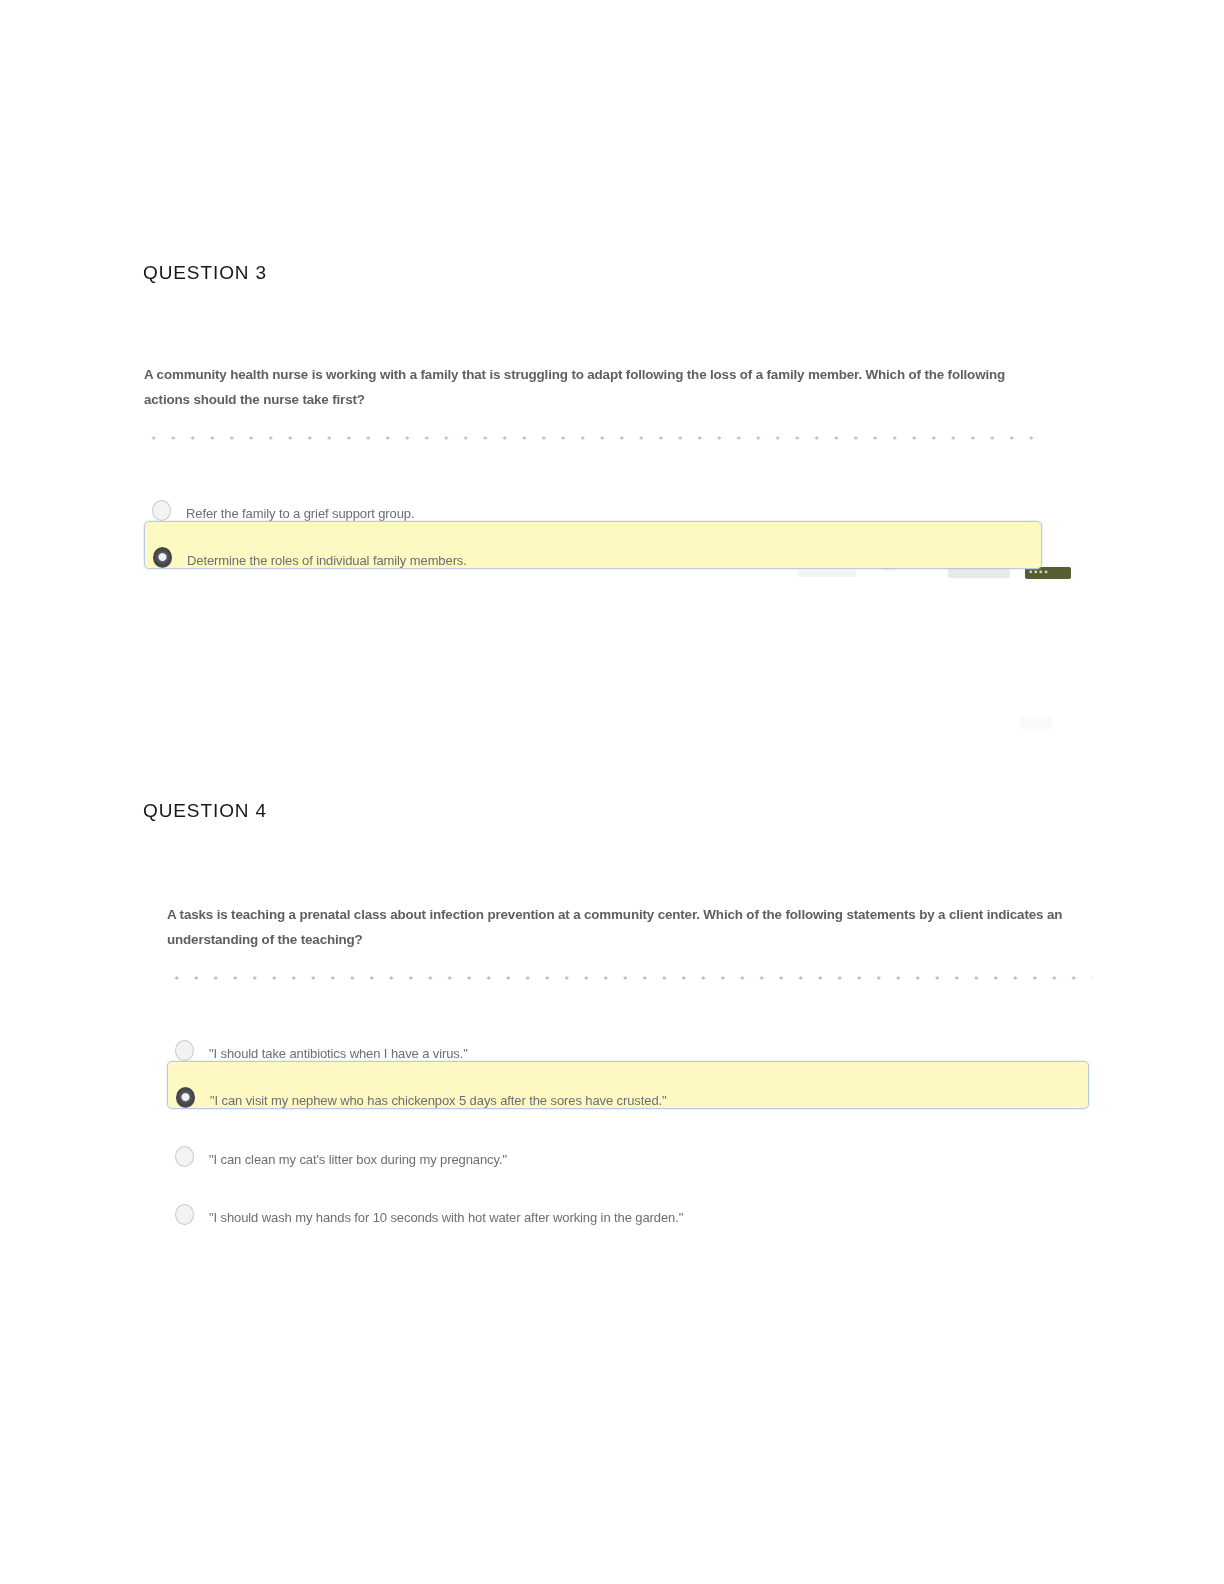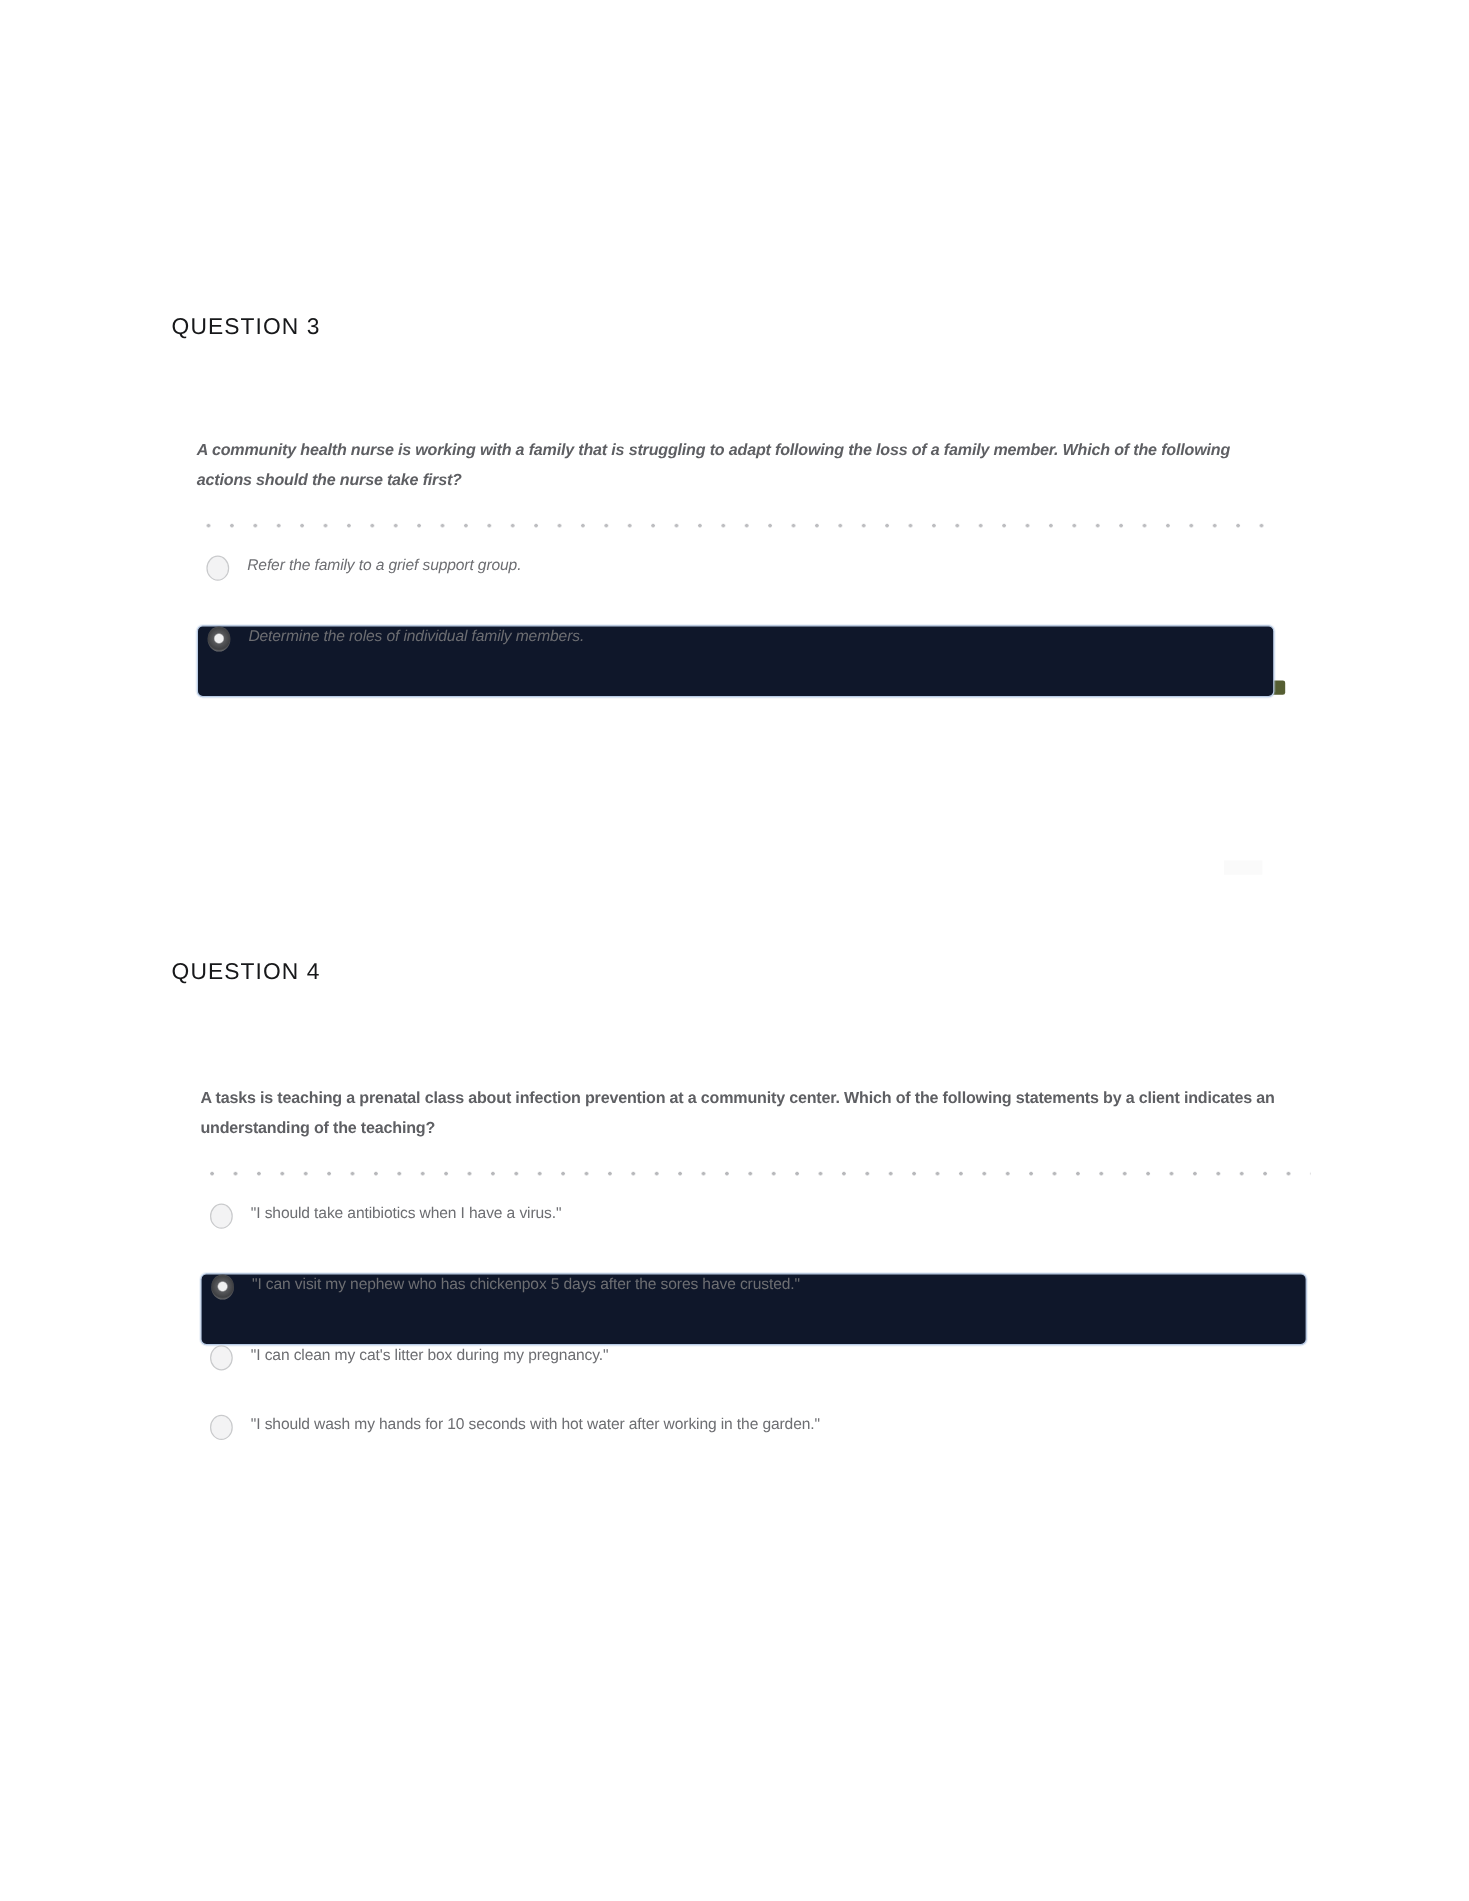--- a/index.html
+++ b/index.html
@@ -71,21 +71,21 @@
     line-height: 10px;
     letter-spacing: 1.5px;
     padding-left: 4px;
     white-space: nowrap;
   }
 
   
   .question-body {
     position: absolute;
   }
-  #q3-body { left: 164px; top: 100px; width: 900px; font-style: italic; }
+  #q3-body { left: 144px; top: 100px; width: 900px; }
   #q4-body { left: 167px; top: 102px; width: 925px; }
 
   .stem {
     font-size: 13.4px;
     line-height: 25px;
     color: #5e5f63;
     font-weight: 700;
     font-family: "Liberation Sans", sans-serif;
     letter-spacing: -0.15px;
   }
@@ -106,34 +106,34 @@
   }
 
   
   .options {
     position: relative;
     margin-top: 22px;
   }
   .option-row {
     position: relative;
     display: flex;
-    align-items: flex-start;
+    align-items: flex-end;
     box-sizing: border-box;
   }
   .option-row.plain {
     padding: 0 0 0 8px;
     height: 58px;
   }
   .option-row.selected {
     border: 1px solid #b9cbe4;
     border-radius: 5px;
-    background: #0f172a;
+    background: #fef9c3;
     box-shadow: 0 0 0 1px rgba(185,203,228,0.25);
     padding: 0 0 0 8px;
-    height: 60px;
+    height: 48px;
   }
   #q3-options .option-row.selected { width: 898px; margin-left: 0px; }
   #q4-options .option-row.selected { width: 922px; margin-left: 0px; }
 
   .radio {
     width: 19px;
     height: 21px;
     border-radius: 50%;
     box-sizing: border-box;
     flex: 0 0 auto;

